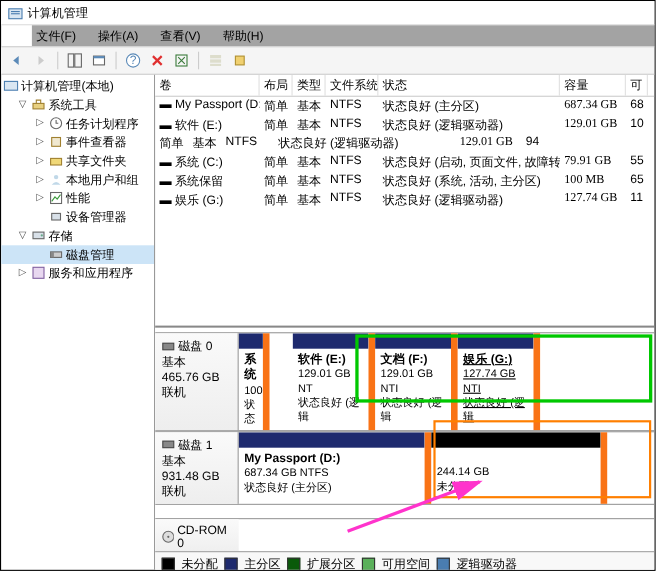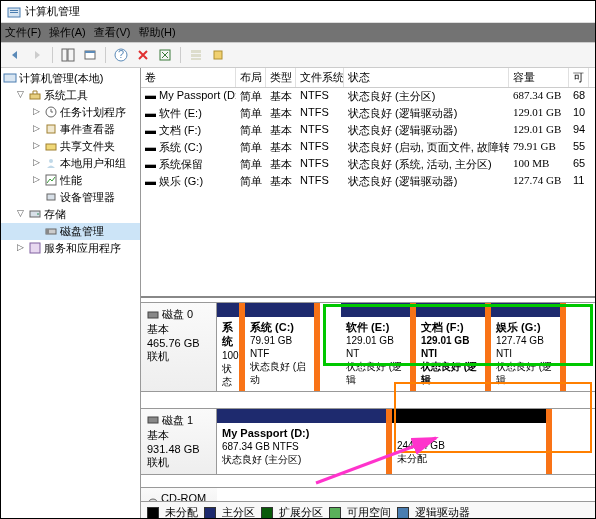--- a/index.html
+++ b/index.html
@@ -1,19 +1,19 @@
 <!DOCTYPE html>
 <html><head>
 <meta charset="utf-8">
 <style>
 * { margin: 0; padding: 0; box-sizing: border-box; font-family: "Microsoft YaHei", "SimSun", sans-serif; font-size: 11px; }
 body { background: #fff; width: 596px; height: 519px; overflow: hidden; border: 1px solid #000; }
 .titlebar { background: #fff; padding: 3px 6px; display: flex; align-items: center; gap: 4px; border-bottom: 1px solid #ddd; }
 .titlebar-icon { width: 14px; height: 14px; }
-.menubar { background: #737373; padding: 2px 4px; display: flex; gap: 8px; }
+.menubar { background: #a3a3a3; padding: 2px 4px; display: flex; gap: 20px; margin-left: 28px; }
 .menubar span { cursor: default; }
 .toolbar { background: #f5f5f5; padding: 3px 5px; display: flex; align-items: center; gap: 4px; border-top: 1px solid #ccc; border-bottom: 1px solid #ccc; }
 .toolbar-sep { width: 1px; height: 16px; background: #ccc; margin: 0 2px; }
 .tool-btn { width: 18px; height: 18px; display: inline-flex; align-items: center; justify-content: center; }
 .main { display: flex; height: calc(100% - 62px); }
 .tree { width: 140px; border-right: 1px solid #999; overflow: hidden; padding: 2px 0; }
 .tree-item { display: flex; align-items: flex-start; gap: 2px; padding: 1px 2px; white-space: nowrap; cursor: default; }
 .tree-item.selected { background: #cce4f7; }
 .tree-toggle { width: 11px; height: 11px; display: inline-flex; align-items: center; justify-content: center; font-size: 9px; color: #555; }
 .tree-icon { width: 14px; height: 14px; display: inline-flex; align-items: center; justify-content: center; }
@@ -261,21 +261,20 @@
           <div class="vol-row">
             <div class="col-name">▬ 软件 (E:)</div>
             <div class="col-layout">简单</div>
             <div class="col-type">基本</div>
             <div class="col-fs">NTFS</div>
             <div class="col-status">状态良好 (逻辑驱动器)</div>
             <div class="col-cap">129.01 GB</div>
             <div class="col-free">10</div>
           </div>
           <div class="vol-row">
-            <div class="col-name">▬ 文档 (F:)</div>
             <div class="col-layout">简单</div>
             <div class="col-type">基本</div>
             <div class="col-fs">NTFS</div>
             <div class="col-status">状态良好 (逻辑驱动器)</div>
             <div class="col-cap">129.01 GB</div>
             <div class="col-free">94</div>
           </div>
           <div class="vol-row">
             <div class="col-name">▬ 系统 (C:)</div>
             <div class="col-layout">简单</div>
@@ -318,40 +317,36 @@
             </div>
           <div>基本</div>
           <div>465.76 GB</div>
           <div>联机</div>
         </div>
         <div class="disk-parts" id="disk0parts">
             <div class="part" style="width: 28px;">
               <div class="part-hdr"></div>
               <div class="part-body"><b>系统</b><br>100<br>状态</div>
             </div>
-            <div class="part" style="width: 75px;">
-              <div class="part-hdr"></div>
-              <div class="part-body"><b>系统 (C:)</b><br>79.91 GB NTF<br>状态良好 (启动</div>
-            </div>
             <div class="part" style="width: 75px; margin-left: 21px;">
               <div class="part-hdr"></div>
               <div class="part-body"><b>软件 (E:)</b><br>129.01 GB NT<br>状态良好 (逻辑</div>
             </div>
-            <div class="part" style="width: 75px; font-weight: bold;">
+            <div class="part" style="width: 75px;">
               <div class="part-hdr"></div>
               <div class="part-body"><b>文档 (F:)</b><br>129.01 GB NTI<br>状态良好 (逻辑</div>
             </div>
-            <div class="part" style="width: 75px;">
+            <div class="part" style="width: 75px; text-decoration: underline;">
               <div class="part-hdr"></div>
               <div class="part-body"><b>娱乐 (G:)</b><br>127.74 GB NTI<br>状态良好 (逻辑</div>
             </div>
           </div>
       </div>
 
-      <div class="disk-row" style="margin-top:16px">
+      <div class="disk-row" style="margin-top:0">
         <div class="disk-label">
           <div class="hdr">
               <svg width="12" height="12">
                 <rect x="1" y="3" width="10" height="6" fill="#888" stroke="#444"></rect>
               </svg>
               <span>磁盘 1</span>
             </div>
           <div>基本</div>
           <div>931.48 GB</div>
           <div>联机</div>

